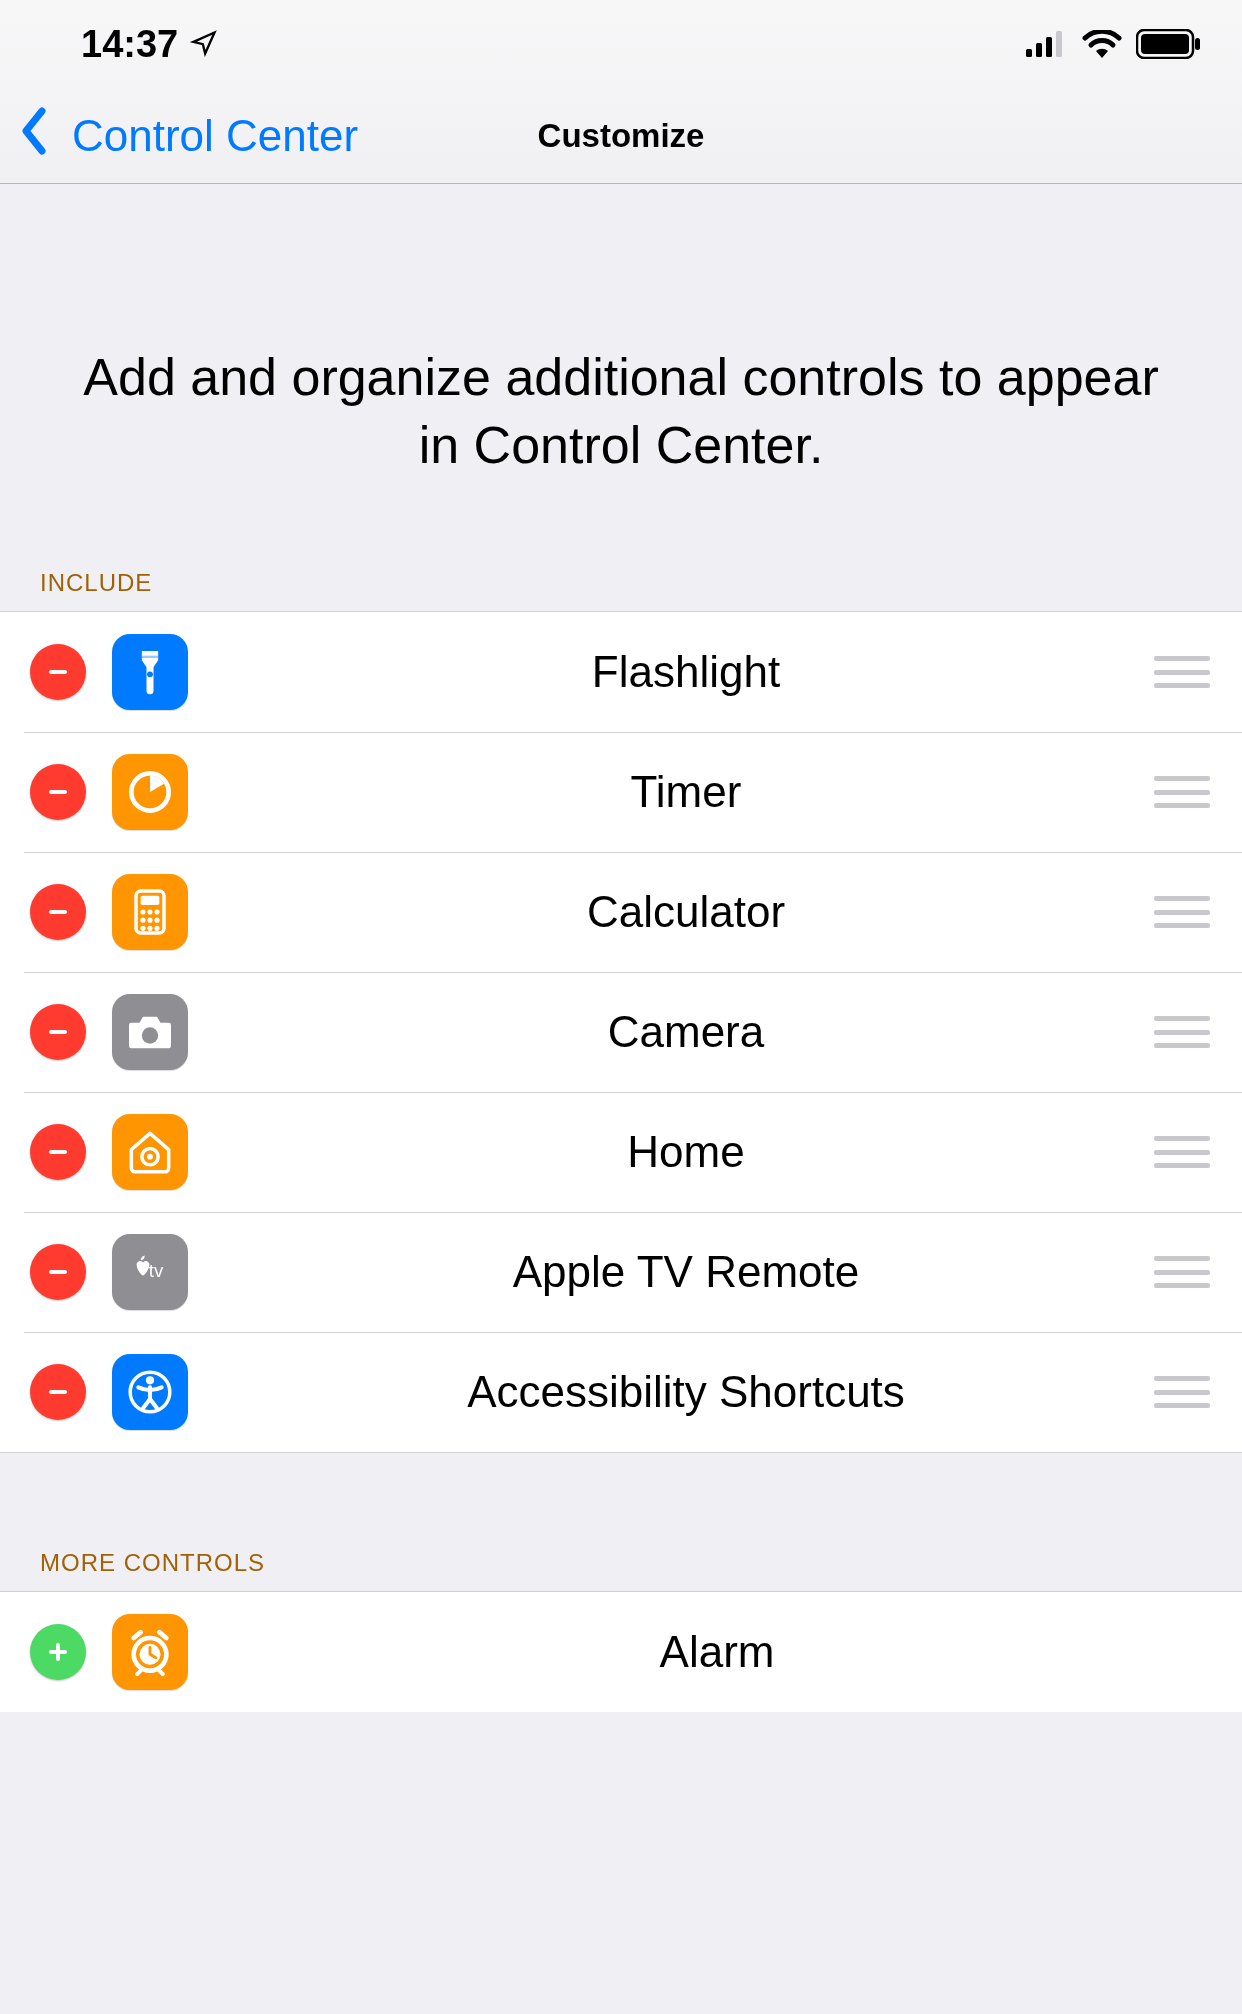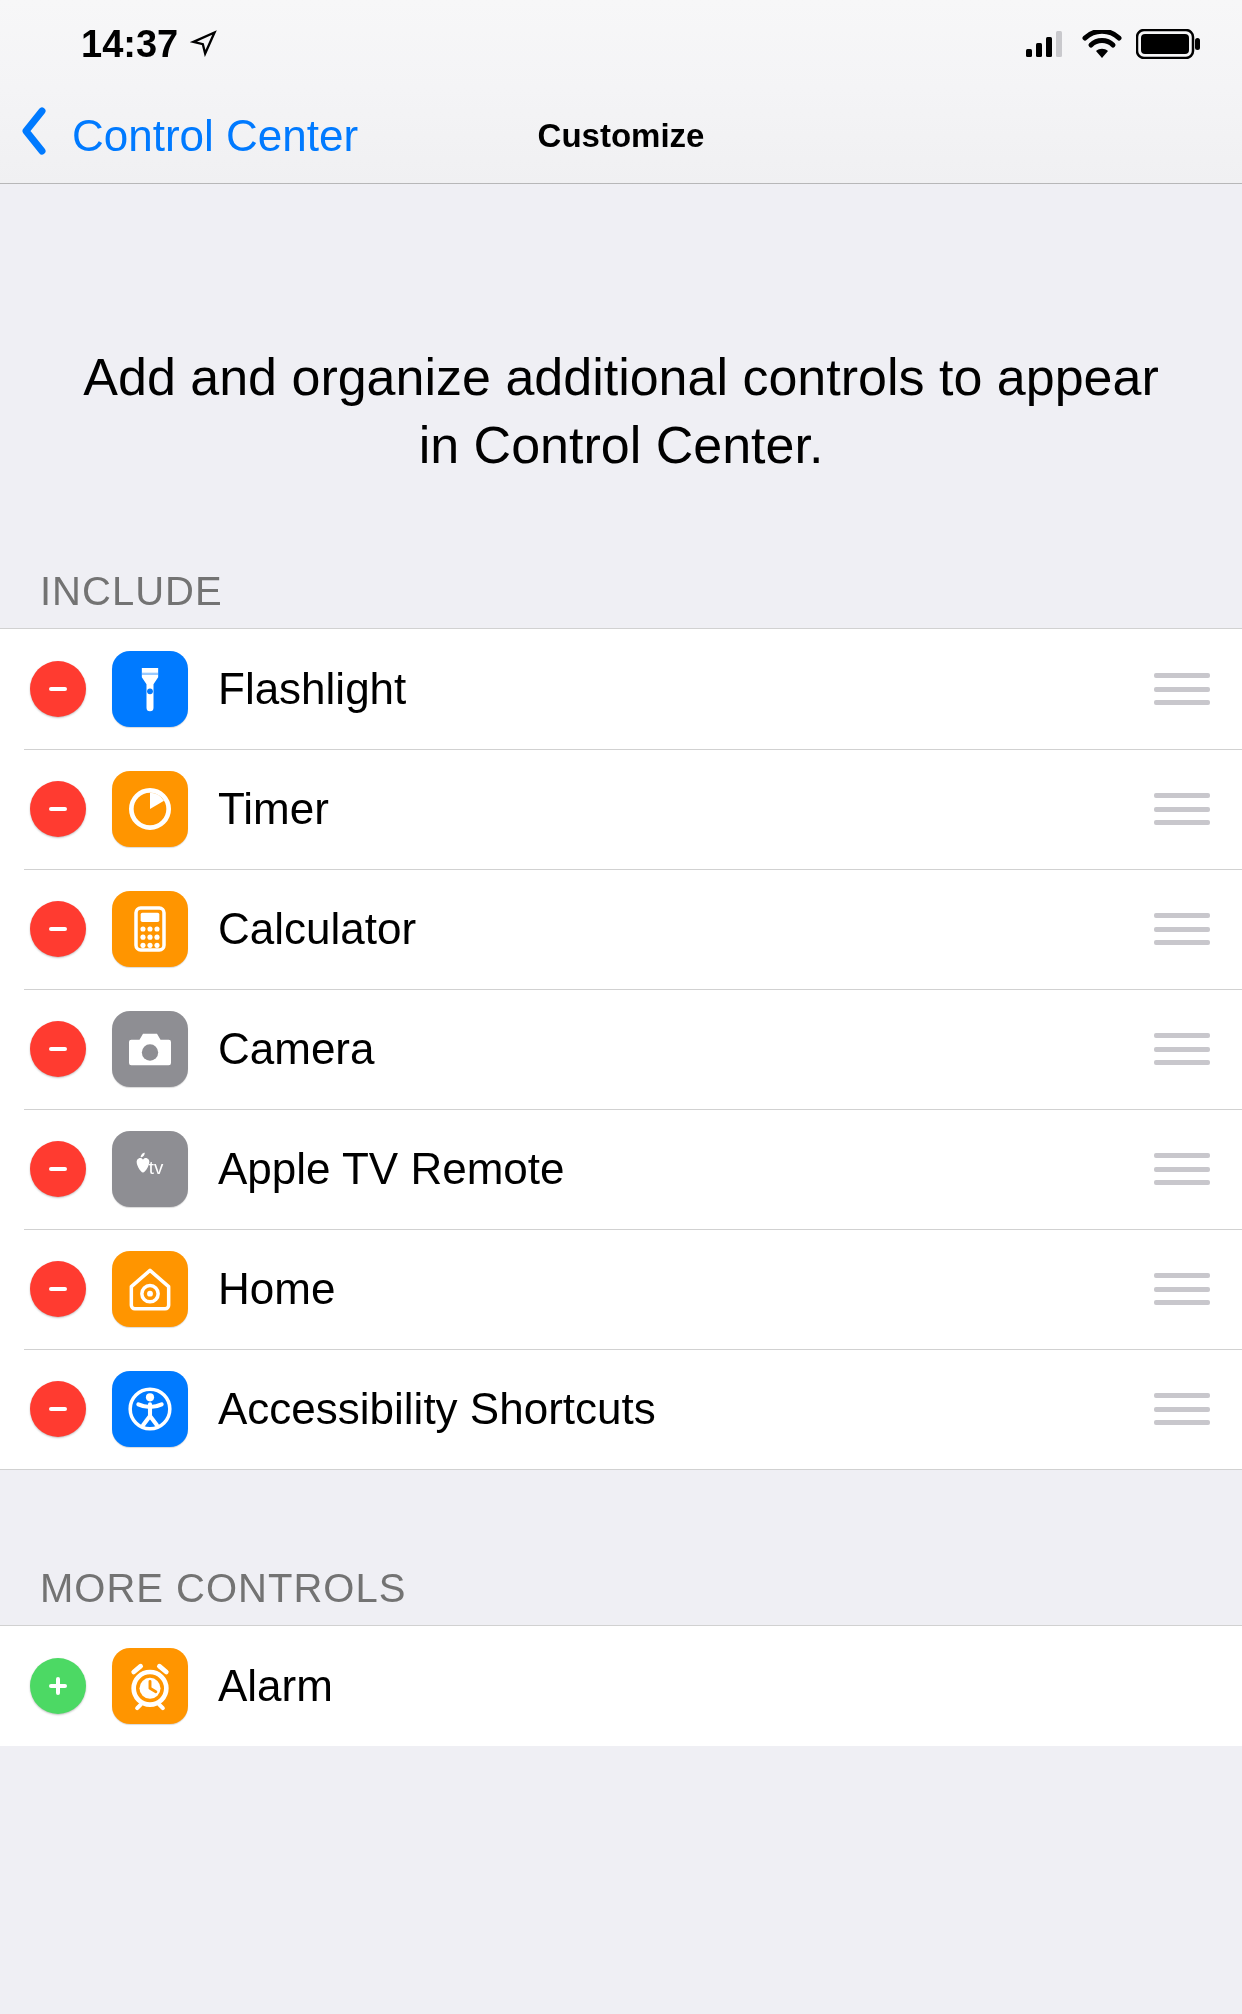--- a/index.html
+++ b/index.html
@@ -61,23 +61,23 @@
     padding: 160px 80px 80px;
     text-align: center;
     font-size: 52px;
     line-height: 1.3;
     color: #000;
   }
 
   
   .section-header {
     padding: 10px 40px 14px;
-    font-size: 40px;
+    font-size: 24px;
     letter-spacing: 1px;
-    color: #737373;
+    color: #a16207;
     text-transform: uppercase;
   }
 
   
   .table {
     background: #fff;
     border-top: 1px solid rgba(0,0,0,0.18);
     border-bottom: 1px solid rgba(0,0,0,0.18);
   }
   .row {
@@ -114,20 +114,21 @@
     display: flex; align-items: center; justify-content: center;
     box-shadow: 0 1px 1px rgba(0,0,0,0.15);
   }
   .app-icon svg { display: block; }
 
   .row-label {
     margin-left: 30px;
     font-size: 44px;
     flex: 1;
     color: #000;
+    text-align: center;
   }
 
   .drag-handle {
     width: 56px;
     height: 32px;
     flex-shrink: 0;
     display: flex;
     flex-direction: column;
     justify-content: space-between;
     cursor: grab;
@@ -266,44 +267,44 @@
         <div class="bar"></div>
         <div class="bar"></div>
       </div>
     </div>
     <div class="row">
       <div class="action-btn action-remove">
         <svg width="30" height="30" viewBox="0 0 30 30">
           <rect x="6" y="13" width="18" height="4" rx="2" fill="#fff"></rect>
         </svg>
       </div>
+      <div class="app-icon" style="background: rgb(255, 149, 0);">
+        <svg width="56" height="56">
+          <use href="#ico-home"></use>
+        </svg>
+      </div>
+      <div class="row-label">Home</div>
+      <div class="drag-handle">
+        <div class="bar"></div>
+        <div class="bar"></div>
+        <div class="bar"></div>
+      </div>
+    </div>
+    <div class="row">
+      <div class="action-btn action-remove">
+        <svg width="30" height="30" viewBox="0 0 30 30">
+          <rect x="6" y="13" width="18" height="4" rx="2" fill="#fff"></rect>
+        </svg>
+      </div>
       <div class="app-icon" style="background: rgb(142, 142, 147);">
         <svg width="56" height="56">
           <use href="#ico-appletv"></use>
         </svg>
       </div>
       <div class="row-label">Apple TV Remote</div>
-      <div class="drag-handle">
-        <div class="bar"></div>
-        <div class="bar"></div>
-        <div class="bar"></div>
-      </div>
-    </div>
-    <div class="row">
-      <div class="action-btn action-remove">
-        <svg width="30" height="30" viewBox="0 0 30 30">
-          <rect x="6" y="13" width="18" height="4" rx="2" fill="#fff"></rect>
-        </svg>
-      </div>
-      <div class="app-icon" style="background: rgb(255, 149, 0);">
-        <svg width="56" height="56">
-          <use href="#ico-home"></use>
-        </svg>
-      </div>
-      <div class="row-label">Home</div>
       <div class="drag-handle">
         <div class="bar"></div>
         <div class="bar"></div>
         <div class="bar"></div>
       </div>
     </div>
     <div class="row">
       <div class="action-btn action-remove">
         <svg width="30" height="30" viewBox="0 0 30 30">
           <rect x="6" y="13" width="18" height="4" rx="2" fill="#fff"></rect>

